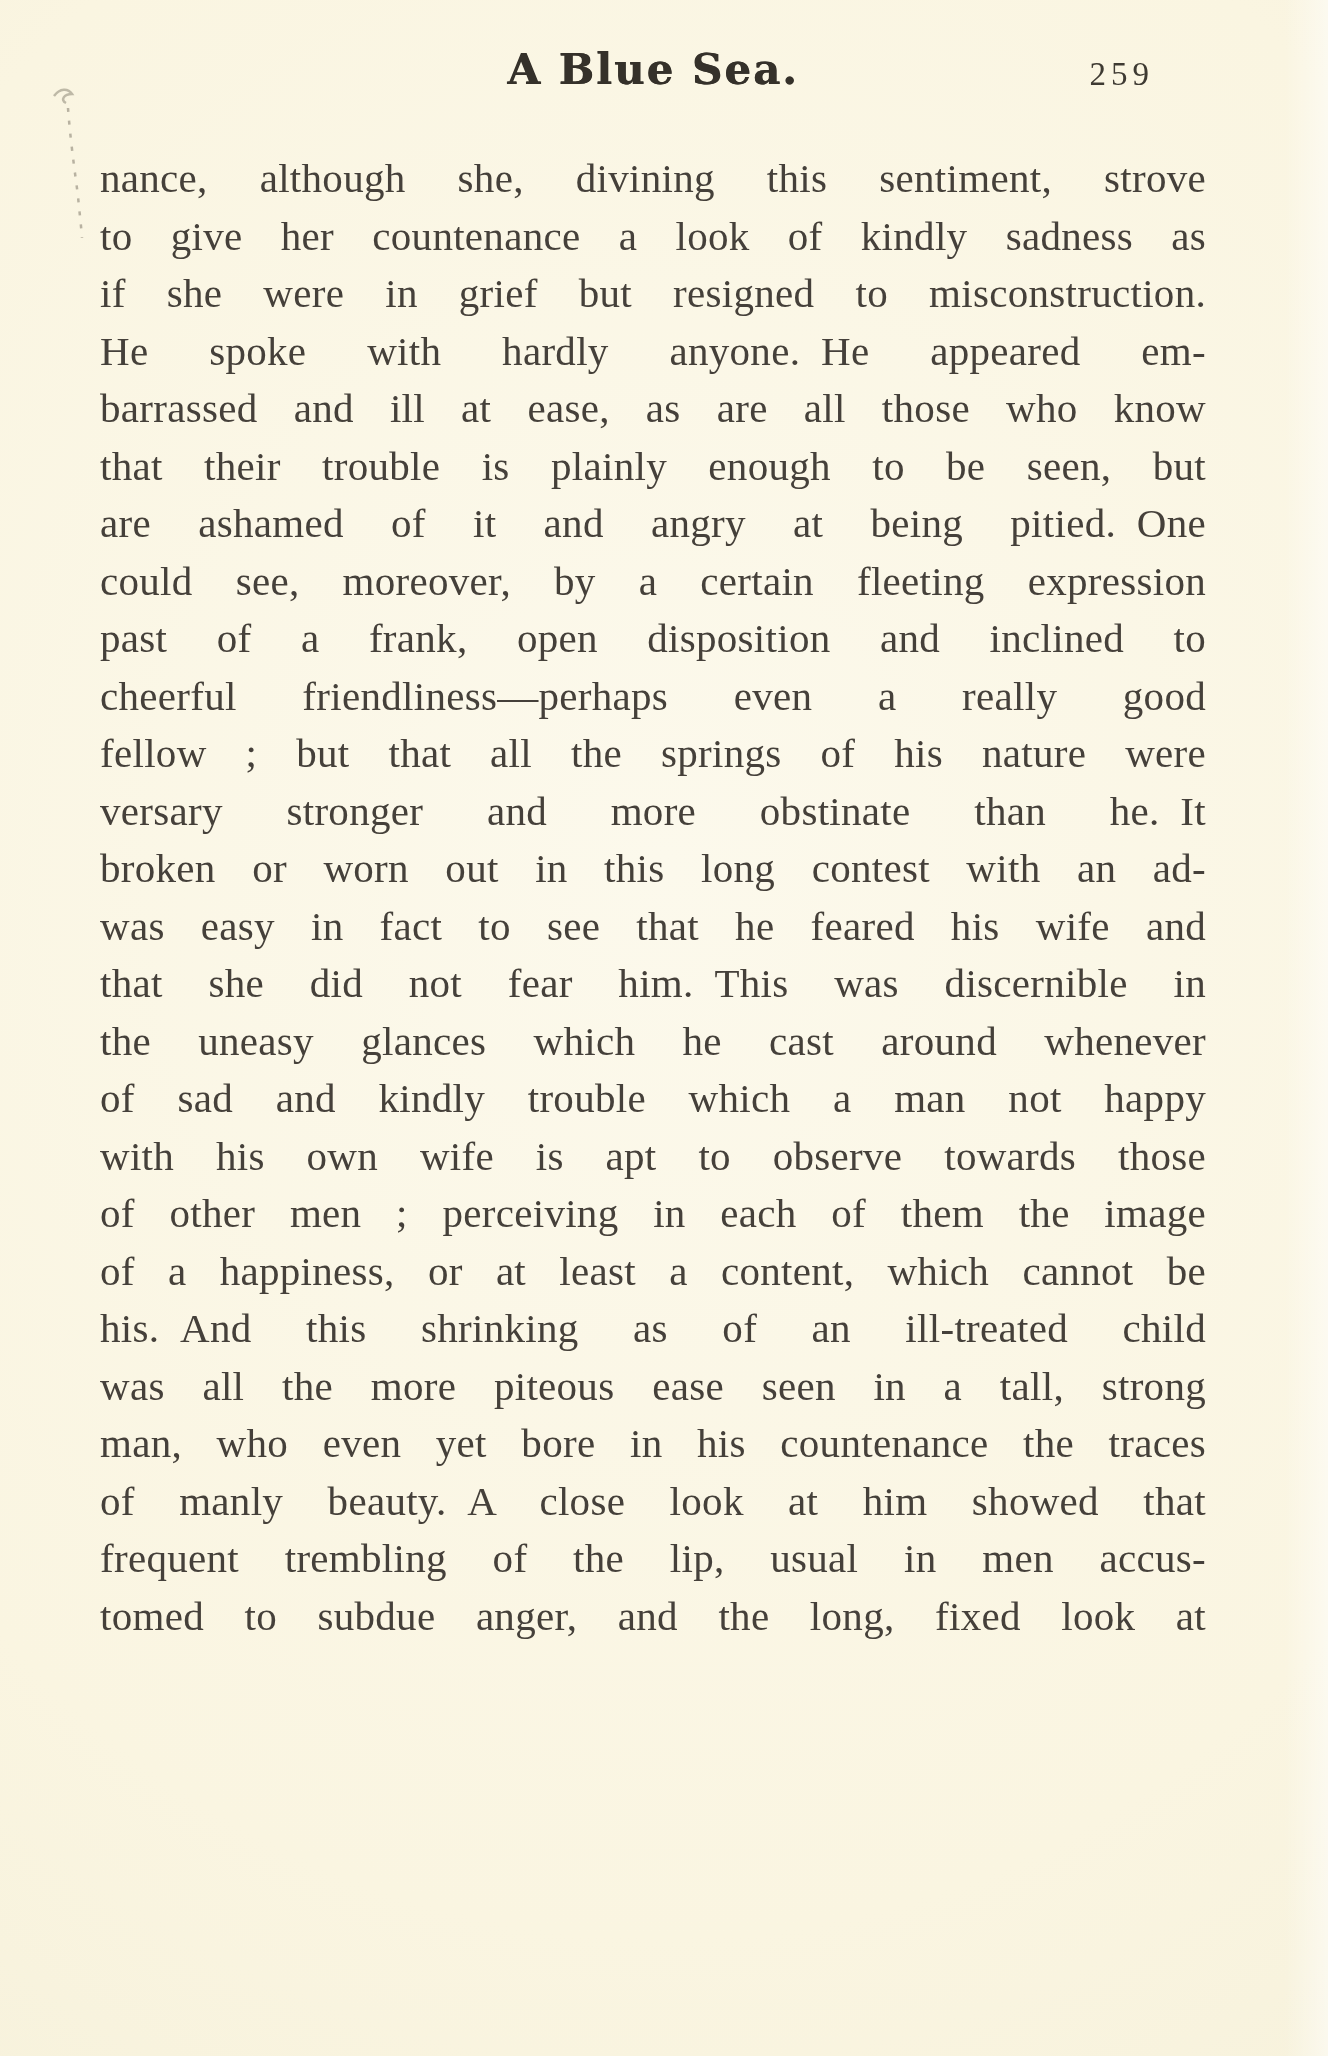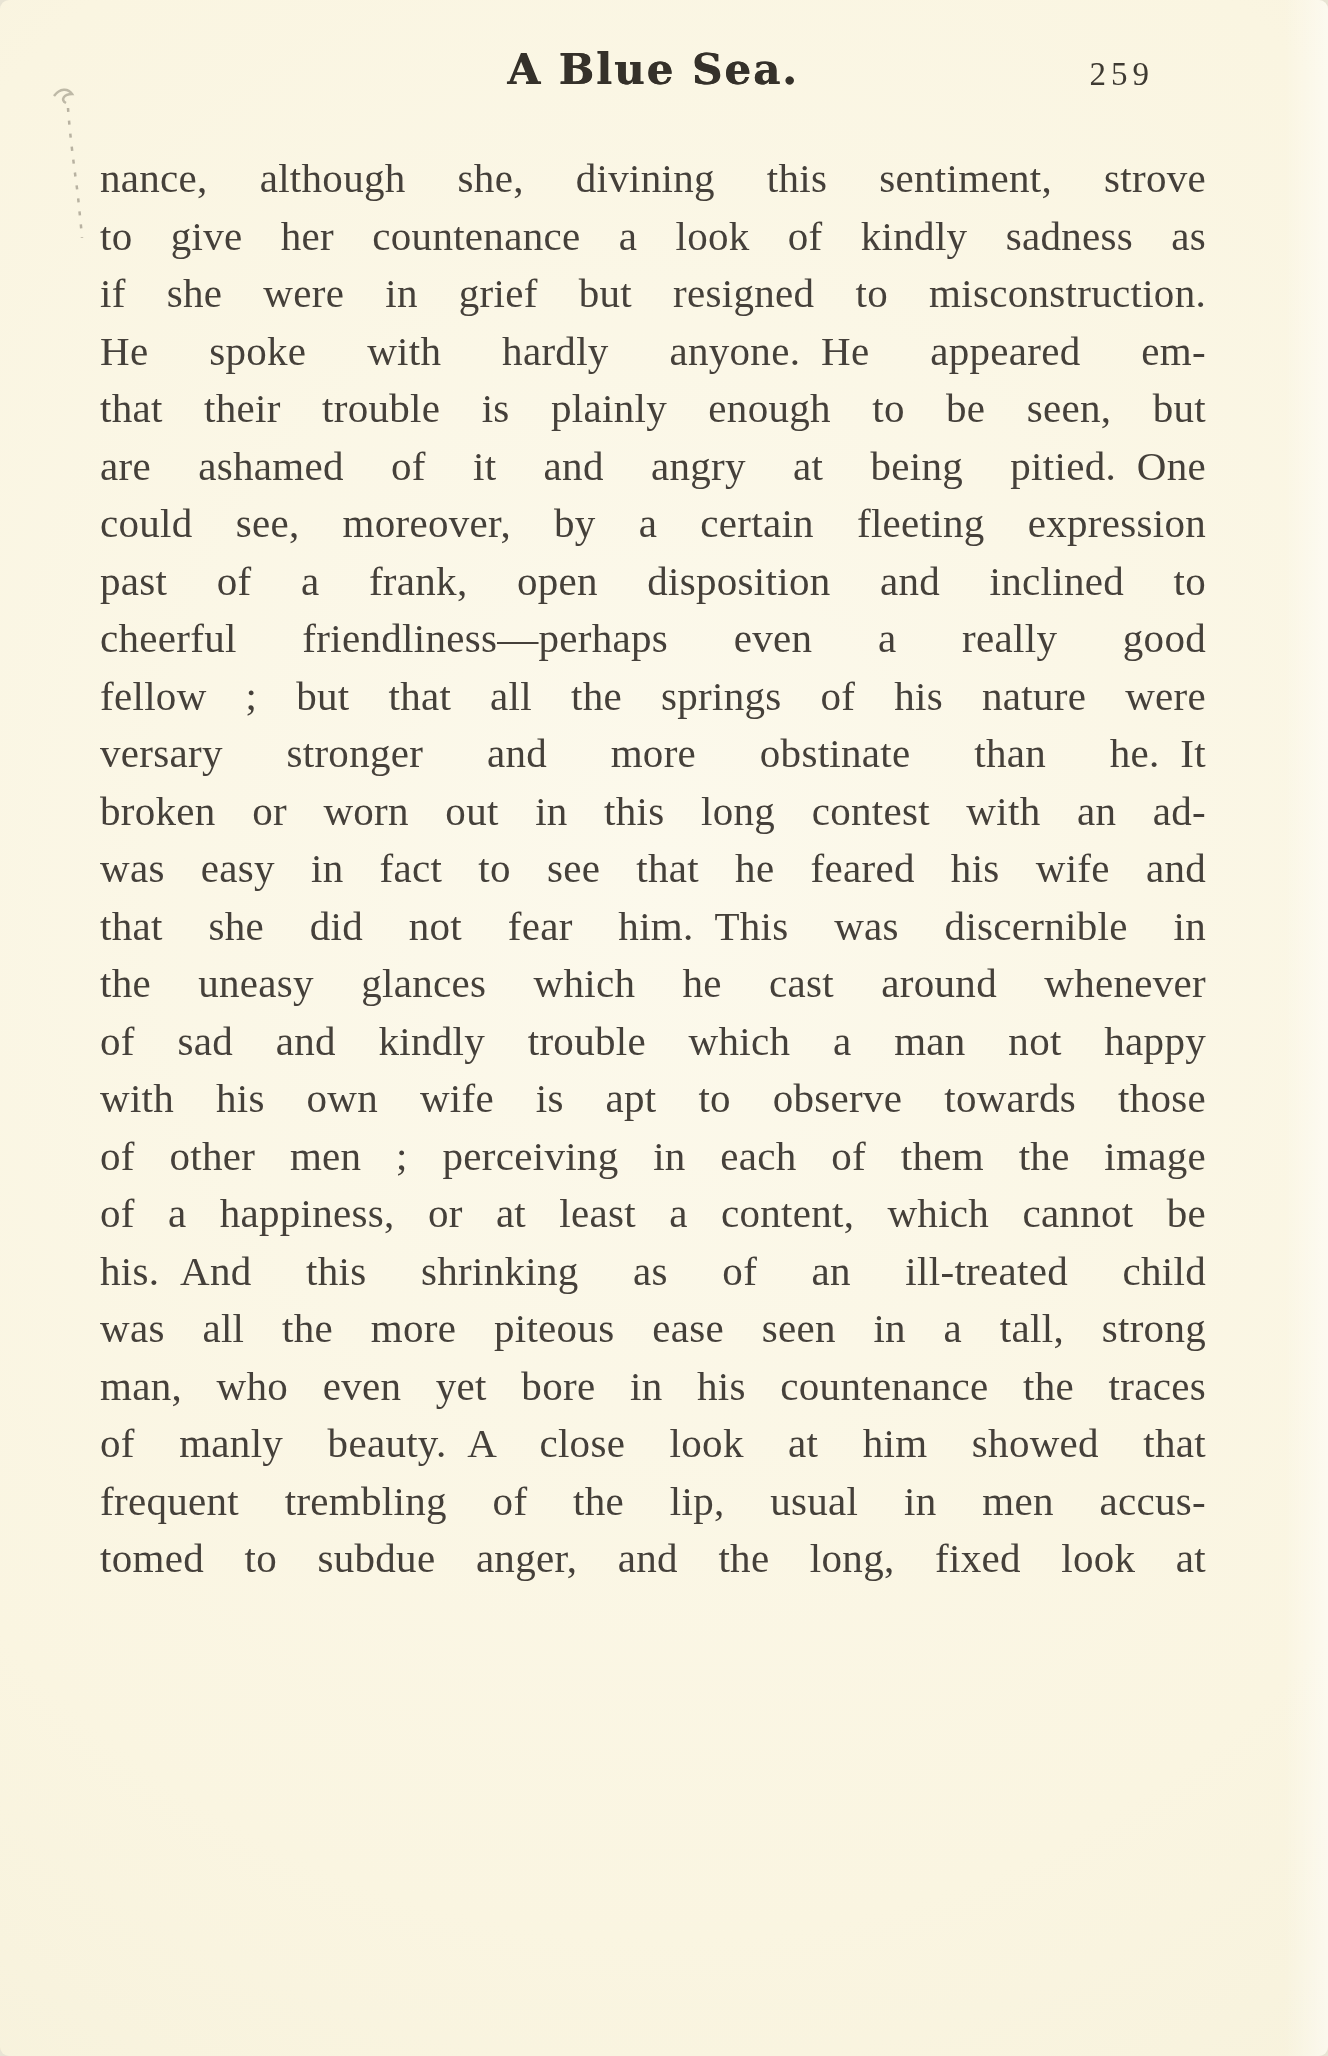--- a/index.html
+++ b/index.html
@@ -8,21 +8,20 @@
     background: #e8e4d4;
   }
   .page {
     position: relative;
     width: 1328px;
     height: 2056px;
     overflow: hidden;
     background: #faf6e3;
     background-image: radial-gradient(130% 95% at 50% 42%, #fcf9ec 0%, #faf5e1 55%, #f3eed6 100%);
     font-family: "Liberation Serif", "DejaVu Serif", serif;
-    border-radius: 9px;
   }
   
   .page::after {
     content: "";
     position: absolute;
     top: 0; right: 0;
     width: 44px; height: 100%;
     background: linear-gradient(to right, rgba(255,255,255,0), rgba(255,255,255,0.5));
     pointer-events: none;
   }
@@ -91,20 +90,21 @@
   <div class="header">
     <div class="running-title">A Blue Sea.</div>
     <div class="page-number">259</div>
   </div>
 
   <div class="body-text">
       <div class="line">nance, although she, divining this sentiment, strove</div>
       <div class="line">to give her countenance a look of kindly sadness as</div>
       <div class="line">if she were in grief but resigned to misconstruction.</div>
       <div class="line">He spoke with hardly anyone. He appeared em-</div>
+      <div class="line">barrassed and ill at ease, as are all those who know</div>
       <div class="line">that their trouble is plainly enough to be seen, but</div>
       <div class="line">are ashamed of it and angry at being pitied. One</div>
       <div class="line">could see, moreover, by a certain fleeting expression</div>
       <div class="line">past of a frank, open disposition and inclined to</div>
       <div class="line">cheerful friendliness—perhaps even a really good</div>
       <div class="line">fellow ; but that all the springs of his nature were</div>
       <div class="line">versary stronger and more obstinate than he. It</div>
       <div class="line">broken or worn out in this long contest with an ad-</div>
       <div class="line">was easy in fact to see that he feared his wife and</div>
       <div class="line">that she did not fear him. This was discernible in</div>

